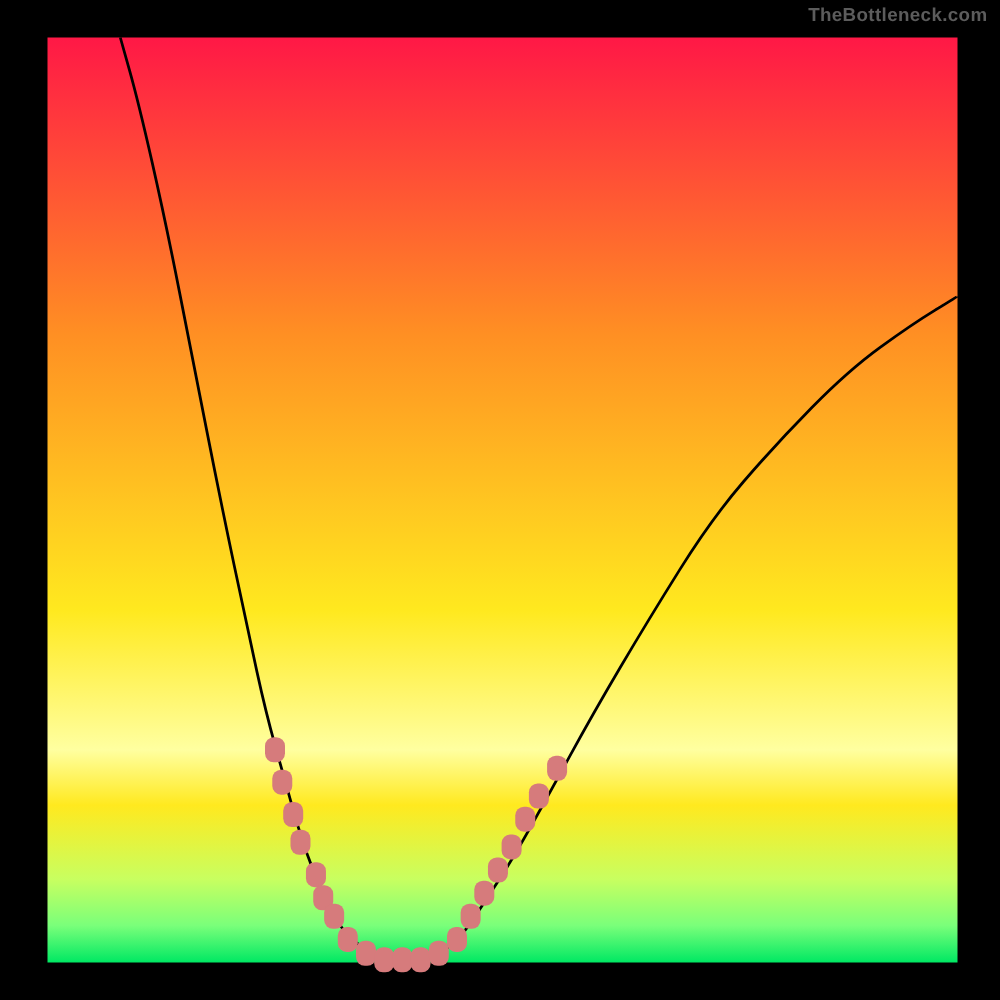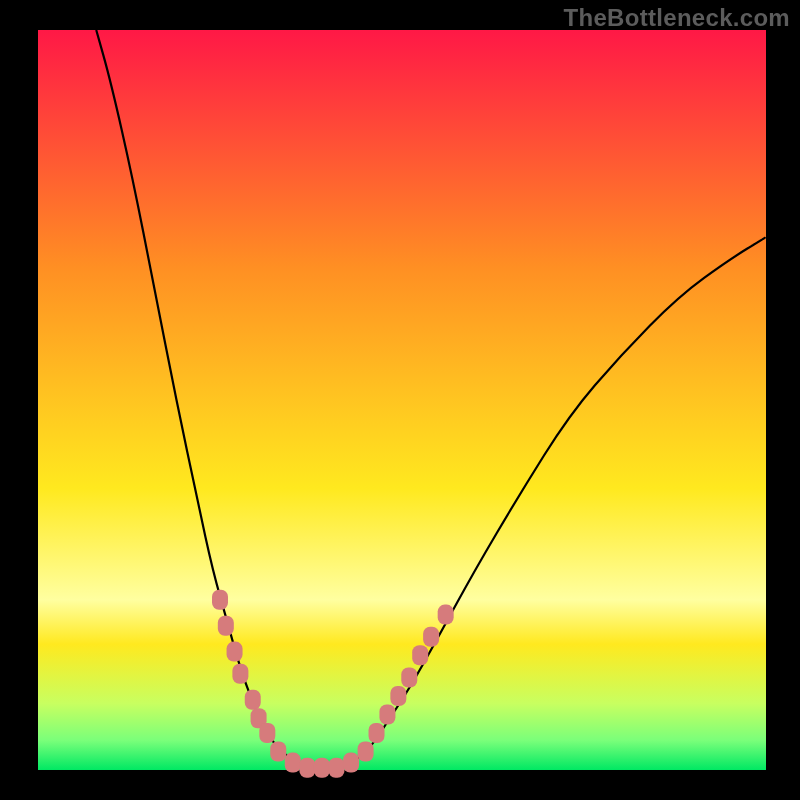--- a/index.html
+++ b/index.html
@@ -15,21 +15,21 @@
     position: relative;
     width: 800px;
     height: 800px;
     background: #000;
   }
   .watermark {
     position: absolute;
     top: 4px;
     right: 10px;
     color: #5c5c5c;
-    font-size: 24px;
+    font-size: 15px;
     font-weight: 600;
     letter-spacing: 0.3px;
     z-index: 10;
   }
   svg {
     position: absolute;
     top: 0;
     left: 0;
   }
   .curve {

